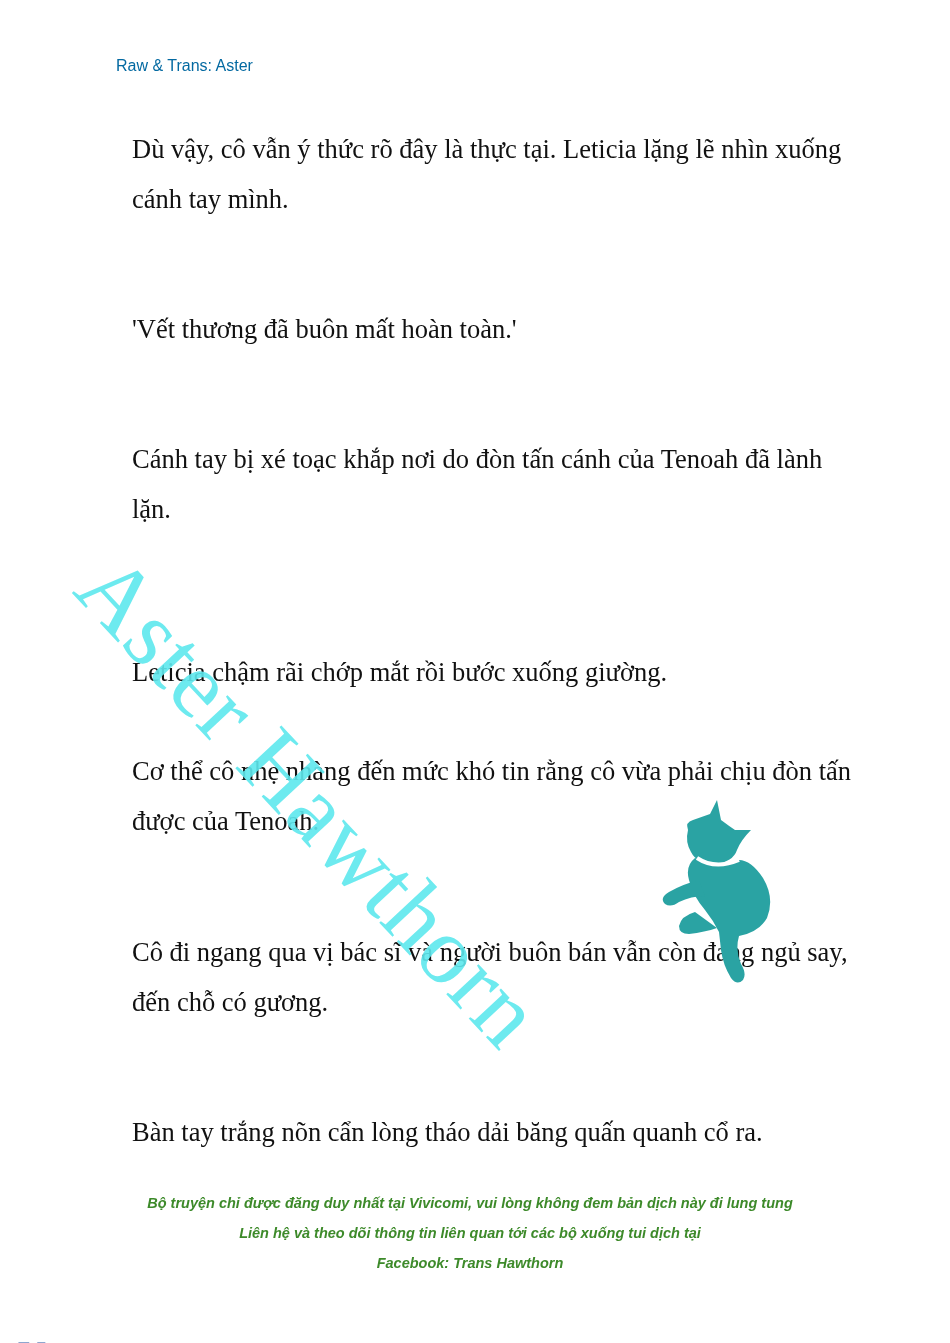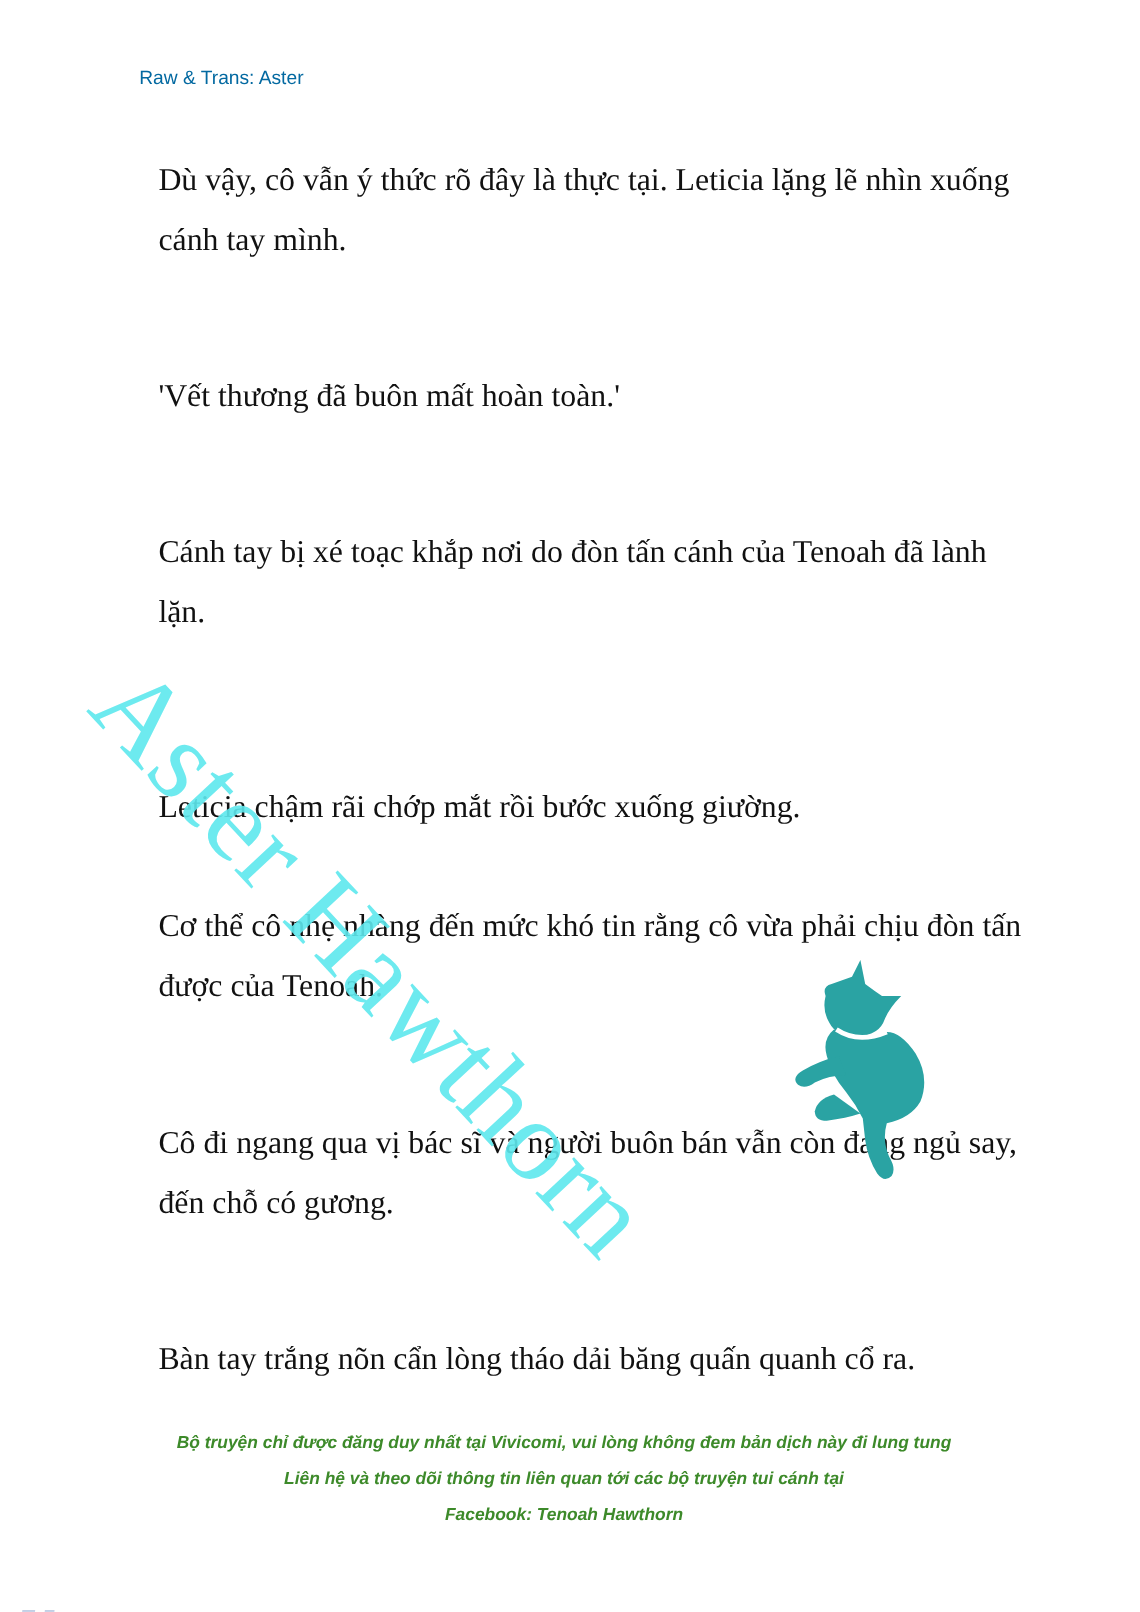--- a/index.html
+++ b/index.html
@@ -104,18 +104,18 @@
   <path d="M40 58 Q30 66 34 80 Q38 96 50 110 Q58 120 64 132 L66 150 Q68 165 76 178 Q82 186 88 180 Q92 174 86 164 Q80 150 84 136 Q104 132 112 118 Q120 98 108 78 Q96 60 84 60 Q70 66 54 62 Z" fill="#2aa3a3"></path>
 
   <path d="M42 58 Q60 70 84 60" stroke="#ffffff" stroke-width="4" fill="none"></path>
 
   <path d="M44 80 Q28 84 14 92 Q4 98 10 104 Q16 108 24 102 Q36 96 50 96 Z" fill="#2aa3a3"></path>
 
   <path d="M40 112 Q26 116 24 126 Q24 134 34 134 Q50 132 62 128 Z" fill="#2aa3a3"></path>
 </svg>
 
 <div class="footer-line" style="top:1195px;">Bộ truyện chỉ được đăng duy nhất tại Vivicomi, vui lòng không đem bản dịch này đi lung tung</div>
-<div class="footer-line" style="top:1225px;">Liên hệ và theo dõi thông tin liên quan tới các bộ truyện tui cánh tại</div>
-<div class="footer-line" style="top:1255px;">Facebook: Tenoah Hawthorn</div>
+<div class="footer-line" style="top:1225px;">Liên hệ và theo dõi thông tin liên quan tới các bộ xuống tui dịch tại</div>
+<div class="footer-line" style="top:1255px;">Facebook: Trans Hawthorn</div>
 
 <div class="logo">
   <span class="v">V</span><span>comycs</span>
 </div>
 
 </body></html>

